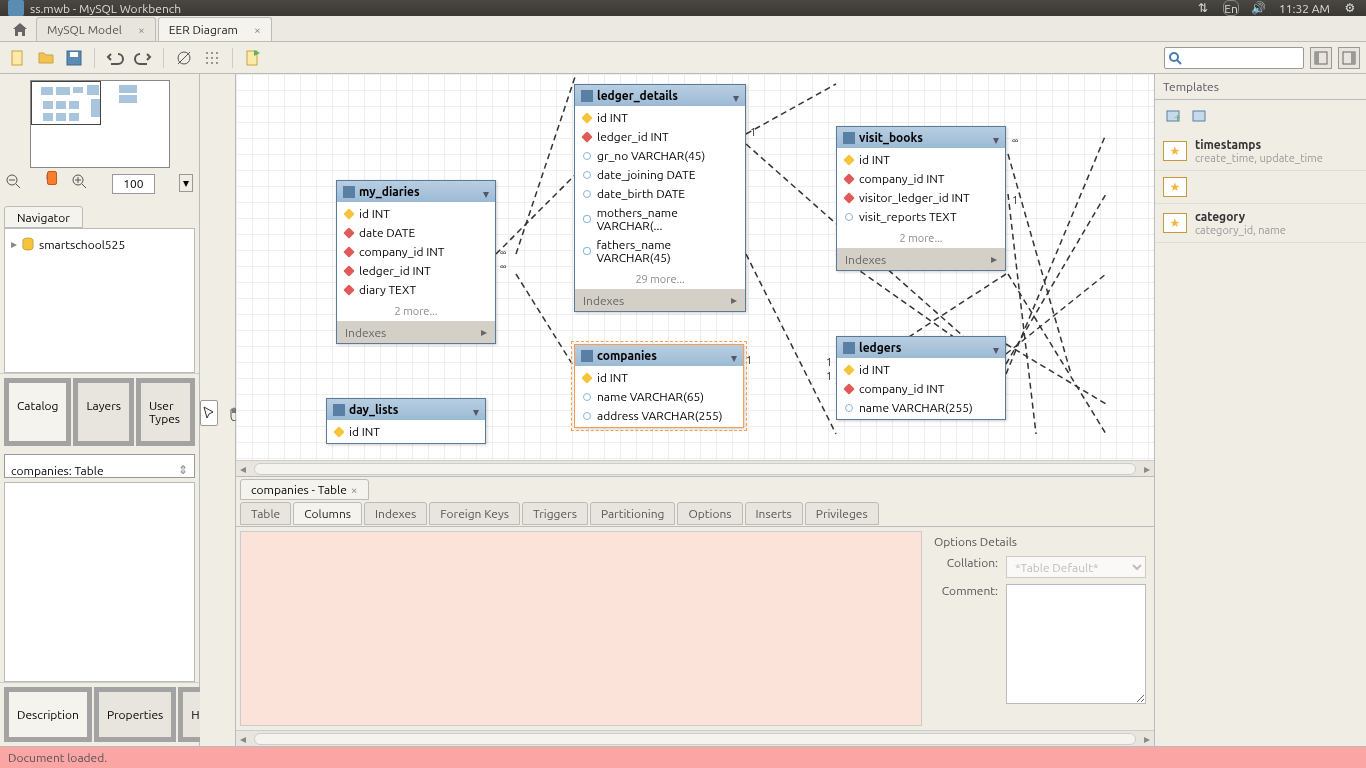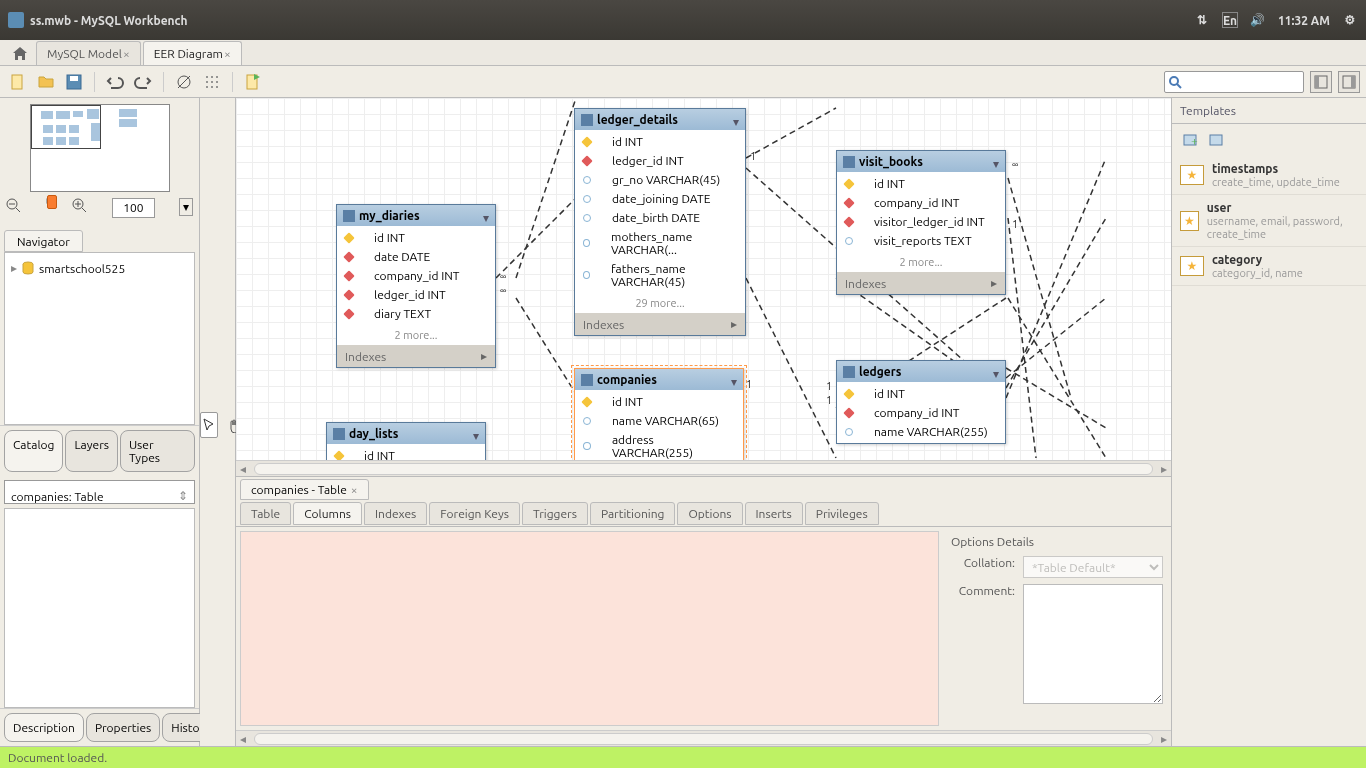--- a/index.html
+++ b/index.html
@@ -1,24 +1,24 @@
 <!DOCTYPE html>
 <html><head>
 <meta charset="utf-8">
 <style>
 *{margin:0;padding:0;box-sizing:border-box;font-family:Ubuntu,Arial,sans-serif;font-size:12px}
 body{width:1366px;height:768px;background:#f0ede5;overflow:hidden;display:flex;flex-direction:column}
-.titlebar{height:40px;background:linear-gradient(#4a4742,#3a3833);color:#ddd;display:flex;align-items:center;padding:0 8px;font-size:13px;font-weight:bold}
+.titlebar{height:16px;background:linear-gradient(#4a4742,#3a3833);color:#ddd;display:flex;align-items:center;padding:0 8px;font-size:13px;font-weight:normal}
 .titlebar-left{display:flex;align-items:center;gap:6px}
 .titlebar-right{margin-left:auto;display:flex;align-items:center;gap:12px}
 .app-icon{width:16px;height:16px;background:#5b8db4;border-radius:2px}
 .sys-icon{width:16px;height:16px;display:inline-flex;align-items:center;justify-content:center;color:#ddd}
 .tabbar{height:26px;background:#ece9e2;display:flex;align-items:flex-end;padding:0 4px;border-bottom:1px solid #bbb}
 .home-btn{width:24px;height:22px;display:flex;align-items:center;justify-content:center;margin:0 4px;color:#555}
-.doc-tab{height:24px;padding:0 10px;background:#e8e5de;border:1px solid #bbb;border-bottom:none;display:flex;align-items:center;gap:1px;border-radius:3px 3px 0 0;margin-right:2px;color:#555}
+.doc-tab{height:24px;padding:0 10px;background:#e8e5de;border:1px solid #bbb;border-bottom:none;display:flex;align-items:center;gap:16px;border-radius:3px 3px 0 0;margin-right:2px;color:#555}
 .doc-tab.active{background:#f5f3ee;color:#222}
 .tab-close{cursor:pointer;color:#888}
 .toolbar{height:32px;background:#f0ede5;border-bottom:1px solid #bbb;display:flex;align-items:center;padding:0 6px;gap:4px}
 .tb-btn{width:24px;height:24px;display:flex;align-items:center;justify-content:center;border-radius:2px;cursor:pointer}
 .tb-sep{width:1px;height:20px;background:#ccc;margin:0 4px}
 .tb-search{margin-left:auto;display:flex;align-items:center;gap:6px}
 .tb-search input{width:140px;height:22px;border:1px solid #999;border-radius:2px;padding:0 4px 0 22px;background:#fff}
 .search-wrap{position:relative}
 .search-wrap .ico{position:absolute;left:4px;top:4px;color:#4a7ab5}
 .tb-panel-btn{width:22px;height:22px;border:1px solid #999;background:#e8e5de;display:flex;align-items:center;justify-content:center}
@@ -29,37 +29,37 @@
 .ov-rect{position:absolute;background:#a9c5de}
 .zoom-row{height:28px;display:flex;align-items:flex-start;padding:0 6px;gap:24px}
 .zoom-slider{flex:1;height:6px;background:#ddd;border:1px solid #aaa;border-radius:3px;position:relative}
 .zoom-handle{position:absolute;left:30%;top:-4px;width:10px;height:14px;background:#f97c2f;border:1px solid #c85a10;border-radius:2px}
 .zoom-val{width:44px;height:20px;border:1px solid #999;background:#fff;text-align:center;line-height:18px}
 .nav-tab{height:22px;border:1px solid #bbb;border-radius:3px 3px 0 0;padding:0 12px;display:inline-flex;align-items:center;background:#f5f3ee;margin:4px 0 0 4px}
 .schema-tree{flex:1;border:1px solid #bbb;background:#fff;margin:0 4px;padding:6px;overflow:auto}
 .schema-item{display:flex;align-items:center;gap:4px;padding:2px 0}
 .db-cyl{width:14px;height:14px;display:inline-block;color:#e0b32f}
 .bottom-tabs{display:flex;gap:2px;padding:4px;border-top:1px solid #ccc}
-.bottom-tab{padding:7px 8px;border:1px solid #a3a3a3;background:#e8e5de;border-radius:8px}
+.bottom-tab{padding:16px 8px;border:5px solid #a3a3a3;background:#e8e5de;border-radius:0}
 .bottom-tab.active{background:#f5f3ee}
 .obj-select{margin:4px;height:24px;border:1px solid #999;background:#fff;display:flex;align-items:flex-end;padding:0 6px;justify-content:space-between}
 .obj-inspect{flex:0 0 200px;border:1px solid #bbb;background:#fff;margin:0 4px}
 .side-tools{width:36px;background:#f0ede5;border-right:1px solid #bbb;display:flex;align-items:center;padding-top:6px;gap:8px}
 .side-tool{width:26px;height:26px;display:flex;align-items:center;justify-content:center;border:1px solid transparent;border-radius:2px;cursor:pointer;color:#555}
 .side-tool.active{border-color:#999;background:#fff}
 .rel-label{font-size:9px;color:#555;text-align:center;line-height:1}
 .canvas-wrap{flex:1;display:flex;flex-direction:column;overflow:hidden}
 .canvas{flex:1;background:#fff;background-image:linear-gradient(#eee 1px,transparent 1px),linear-gradient(90deg,#eee 1px,transparent 1px);background-size:16px 16px;position:relative;overflow:hidden}
 .entity{position:absolute;border:1px solid #597a9a;background:#fff;box-shadow:1px 1px 3px rgba(0,0,0,0.2)}
 .entity.selected{border:1px solid #ff9a4a;outline:1px dashed #ff9a4a;outline-offset:2px}
 .entity-head{background:linear-gradient(#b8cee1,#9cbad5);padding:4px 6px;display:flex;align-items:center;gap:4px;position:relative}
 .entity-head .ico{width:12px;height:12px;background:#5a7fa5;display:inline-block}
 .entity-head .tri{position:absolute;right:6px;top:6px;color:#556}
 .entity-body{padding:2px 0}
-.col{padding:3px 8px;display:flex;align-items:center;gap:21px;font-size:11px}
+.col{padding:3px 8px;display:flex;align-items:center;gap:6px;font-size:11px}
 .col .k{width:8px;height:8px;display:inline-block;border-radius:50%}
 .k.pk{background:#f5c43a;transform:rotate(45deg);border-radius:1px}
 .k.fk{background:#e05a5a;transform:rotate(45deg);border-radius:1px}
 .k.n{border:1px solid #8ab5d5;background:#fff}
 .more{text-align:center;padding:4px;color:#888;font-size:11px}
 .idx{background:#d4d0c8;padding:4px 8px;display:flex;align-items:center;justify-content:space-between;color:#666}
 .card{position:absolute;font-size:11px;color:#333}
 .editor-panel{height:270px;border-top:1px solid #bbb;display:flex;flex-direction:column;background:#f0ede5}
 .editor-tabbar{height:24px;display:flex;align-items:center;padding:0 4px}
 .editor-tab-label{padding:3px 10px;border:1px solid #bbb;border-radius:3px 3px 0 0;background:#f5f3ee;display:flex;align-items:center;gap:4px}
@@ -67,45 +67,45 @@
 .editor-subtab{padding:4px 10px;border:1px solid #bbb;background:#e8e5de;border-radius:3px 3px 0 0;color:#555}
 .editor-subtab.active{background:#f5f3ee;color:#222}
 .editor-body{flex:1;display:flex;padding:4px;gap:8px;overflow:hidden}
 .col-grid{flex:1;background:#fce3da;border:1px solid #ccc}
 .col-details{width:220px;padding:4px}
 .col-details h4{font-size:12px;font-weight:normal;color:#555;margin-bottom:8px}
 .detail-row{display:flex;align-items:flex-start;gap:8px;margin-bottom:6px}
 .detail-row label{width:64px;text-align:right;color:#555}
 .detail-row input,.detail-row select{flex:1;height:22px;border:1px solid #bbb;background:#fff;padding:0 4px;color:#aaa}
 .detail-row textarea{flex:1;height:120px;border:1px solid #bbb;background:#fff}
-.right-panel{width:195px;background:#f0ede5;border-left:1px solid #bbb;display:flex;flex-direction:column}
+.right-panel{width:212px;background:#f0ede5;border-left:1px solid #bbb;display:flex;flex-direction:column}
 .right-head{padding:6px 8px;color:#556;border-bottom:1px solid #bbb}
 .tmpl-tools{padding:6px 8px;display:flex;gap:6px}
 .tmpl-btn{width:20px;height:20px;display:flex;align-items:center;justify-content:center}
 .tmpl-item{padding:6px 8px;display:flex;align-items:center;gap:8px;border-bottom:1px solid #e0ddd5}
 .tmpl-ico{width:24px;height:20px;background:#fff;border:1px solid #c59b3a;display:flex;align-items:center;justify-content:center}
 .star{color:#f5b43a}
 .tmpl-txt strong{display:block;color:#333;font-size:12px}
 .tmpl-txt span{color:#999;font-size:11px}
-.statusbar{height:22px;background:#bef264;border-top:1px solid #bbb;padding:0 8px;display:flex;align-items:center;color:#555}
+.statusbar{height:22px;background:#fca5a5;border-top:1px solid #bbb;padding:0 8px;display:flex;align-items:center;color:#555}
 .hscroll{height:16px;background:#e8e5de;border-top:1px solid #ccc;display:flex;align-items:center}
 .hscroll .track{flex:1;height:12px;background:#f5f3ee;border:1px solid #ccc;border-radius:6px;margin:0 4px}
 svg{display:block}
 </style>
 </head>
 <body>
 
 <div class="titlebar">
   <div class="titlebar-left">
     <span class="app-icon"></span>
     <span><span>ss.mwb</span> - <span>MySQL Workbench</span></span>
   </div>
   <div class="titlebar-right">
     <span class="sys-icon">⇅</span>
-    <span class="sys-icon" style="border:1px solid #888;padding:0 3px;border-radius:0">En</span>
+    <span class="sys-icon" style="border:1px solid #888;padding:0 3px;border-radius:6px">En</span>
     <span class="sys-icon">🔊</span>
     <span>11:32 AM</span>
     <span class="sys-icon">⚙</span>
   </div>
 </div>
 
 <div class="tabbar">
   <div class="home-btn">
     <svg width="18" height="18" viewBox="0 0 18 18">
         <path fill="#666" d="M9 2l7 6h-2v7h-3v-4H7v4H4V8H2z"></path>
@@ -632,21 +632,20 @@
         <div class="tmpl-item">
           <div class="tmpl-ico">
             <span class="star">★</span>
           </div>
           <div class="tmpl-txt"><strong>timestamps</strong><span>create_time, update_time</span></div>
         </div>
         <div class="tmpl-item">
           <div class="tmpl-ico">
             <span class="star">★</span>
           </div>
-          <div class="tmpl-txt"><strong>user</strong><span>username, email, password, create_time</span></div>
         </div>
         <div class="tmpl-item">
           <div class="tmpl-ico">
             <span class="star">★</span>
           </div>
           <div class="tmpl-txt"><strong>category</strong><span>category_id, name</span></div>
         </div>
       </div>
   </div>
 </div>

